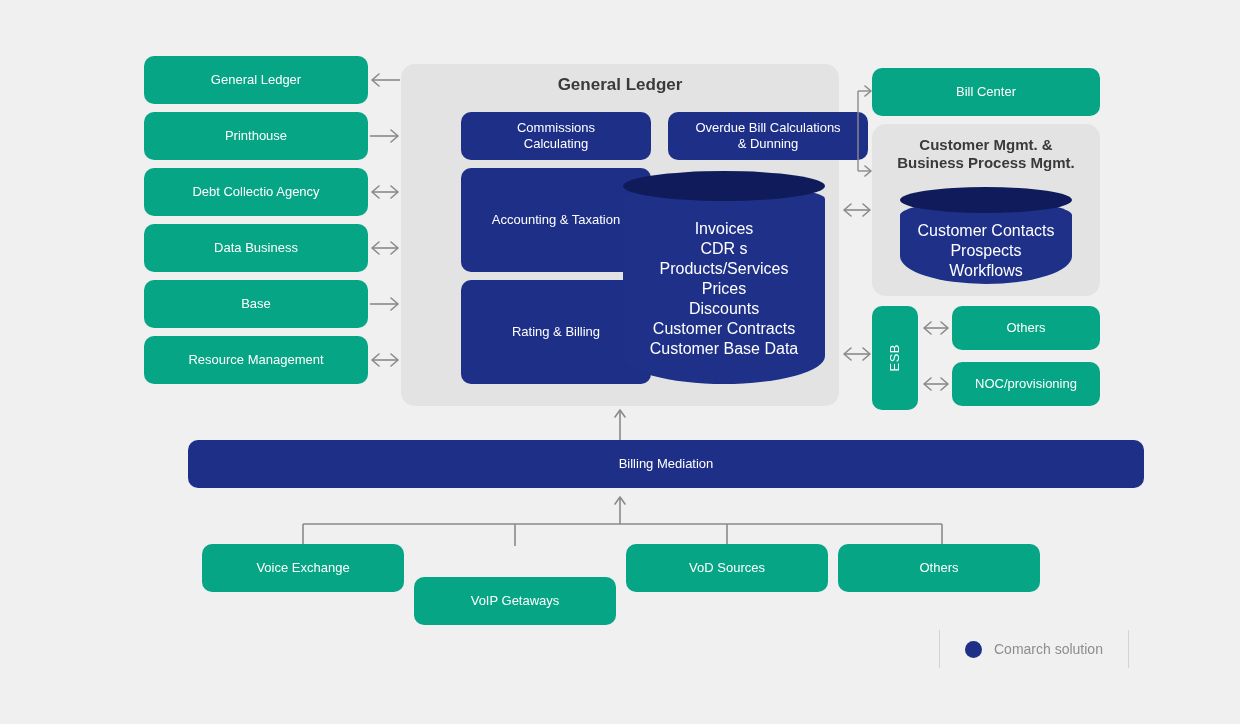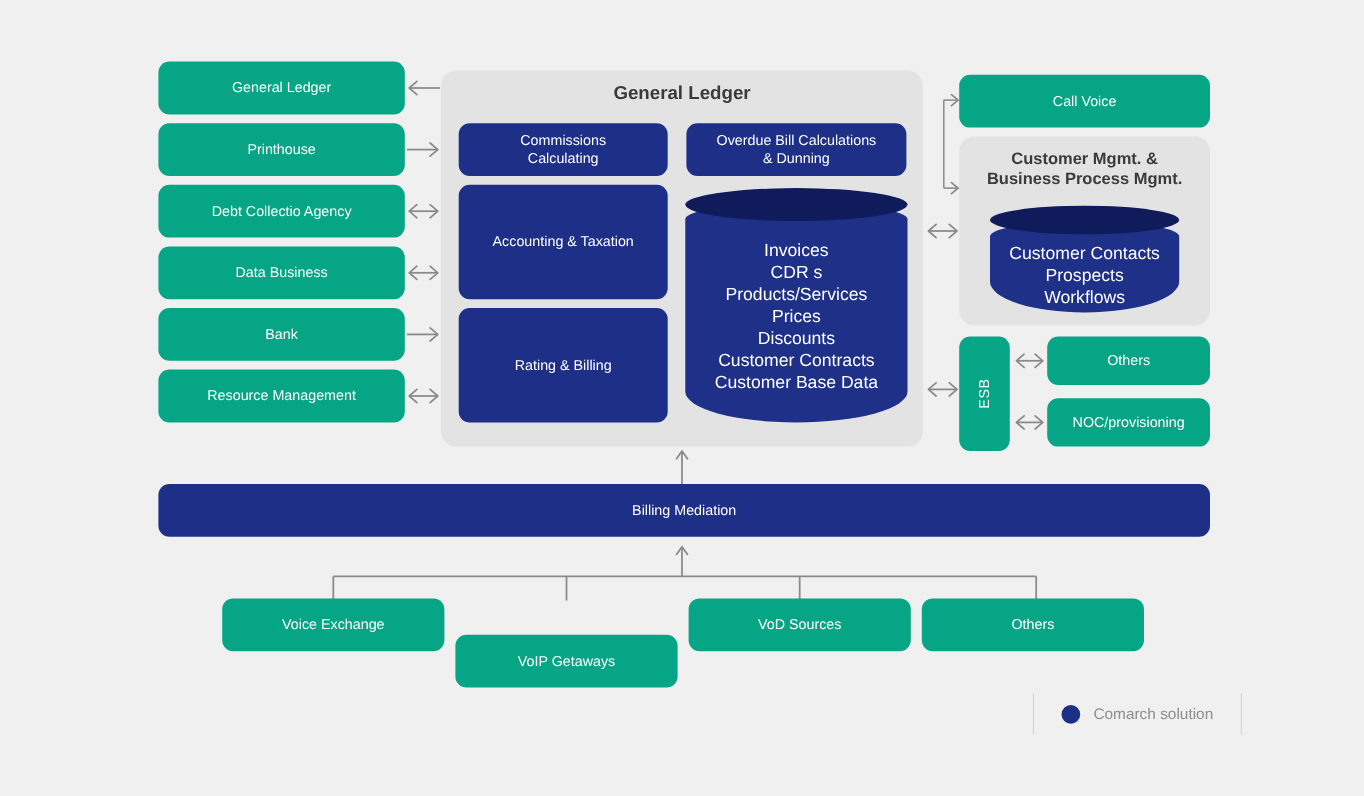--- a/index.html
+++ b/index.html
@@ -18,21 +18,21 @@
     display:flex;align-items:center;justify-content:center;
     text-align:center;
     border-radius:10px;
     color:#ffffff;
     font-size:13px;
     line-height:1.25;
     box-sizing:border-box;
     padding:4px 8px;
   }
   .teal{background:#06a585;}
-  .blue{background:#1e2f87;}
+  .blue{background:#1e2f87;margin-left:44px;}
 
   
   .panel{
     position:absolute;
     background:#e3e3e3;
     border-radius:14px;
     box-sizing:border-box;
   }
   .panel-title{
     position:absolute;
@@ -98,21 +98,21 @@
   <div class="pill teal" style="left:144px;top:112px;width:224px;height:48px;">
     <span>Printhouse</span>
   </div>
   <div class="pill teal" style="left:144px;top:168px;width:224px;height:48px;">
     <span>Debt Collectio Agency</span>
   </div>
   <div class="pill teal" style="left:144px;top:224px;width:224px;height:48px;">
     <span>Data Business</span>
   </div>
   <div class="pill teal" style="left:144px;top:280px;width:224px;height:48px;">
-    <span>Bank</span>
+    <span>Base</span>
   </div>
   <div class="pill teal" style="left:144px;top:336px;width:224px;height:48px;">
     <span>Resource Management</span>
   </div>
 
   <svg class="arrow-svg" style="left:370px;top:72px;width:30px;height:16px;" viewBox="0 0 30 16">
     <path class="ln" d="M30 8 L2 8"></path>
       <path class="hd" d="M9 2 L2 8 L9 14"></path>
   </svg>
   <svg class="arrow-svg" style="left:370px;top:128px;width:30px;height:16px;" viewBox="0 0 30 16">
@@ -161,21 +161,21 @@
       <div>CDR s</div>
       <div>Products/Services</div>
       <div>Prices</div>
       <div>Discounts</div>
       <div>Customer Contracts</div>
       <div>Customer Base Data</div>
     </div>
   </div>
 
   <div class="pill teal" style="left:872px;top:68px;width:228px;height:48px;">
-    <span>Call Voice</span>
+    <span>Bill Center</span>
   </div>
 
   <svg class="arrow-svg" style="left:845px;top:85px;width:30px;height:92px;" viewBox="0 0 30 92">
     <path class="ln-thin" d="M13 6 L13 86"></path>
     <path class="ln-thin" d="M13 6 L26 6"></path>
     <path class="ln-thin" d="M13 86 L26 86"></path>
     <path class="hd" d="M20 1 L26 6 L20 11"></path>
     <path class="hd" d="M20 81 L26 86 L20 91"></path>
   </svg>
 

